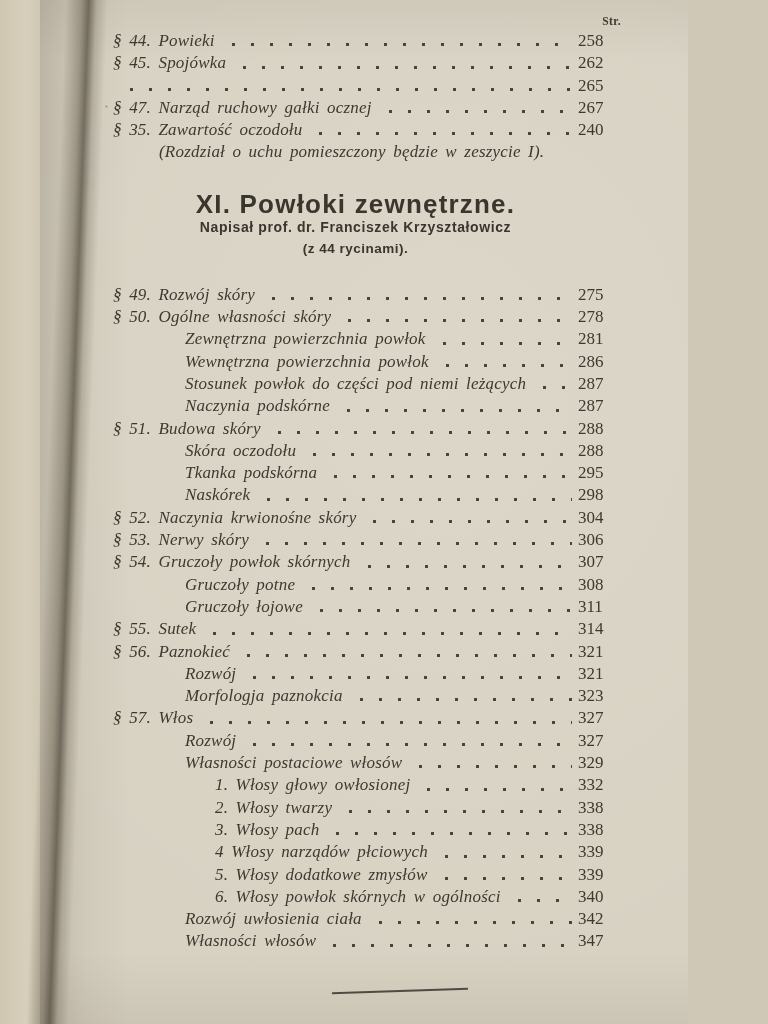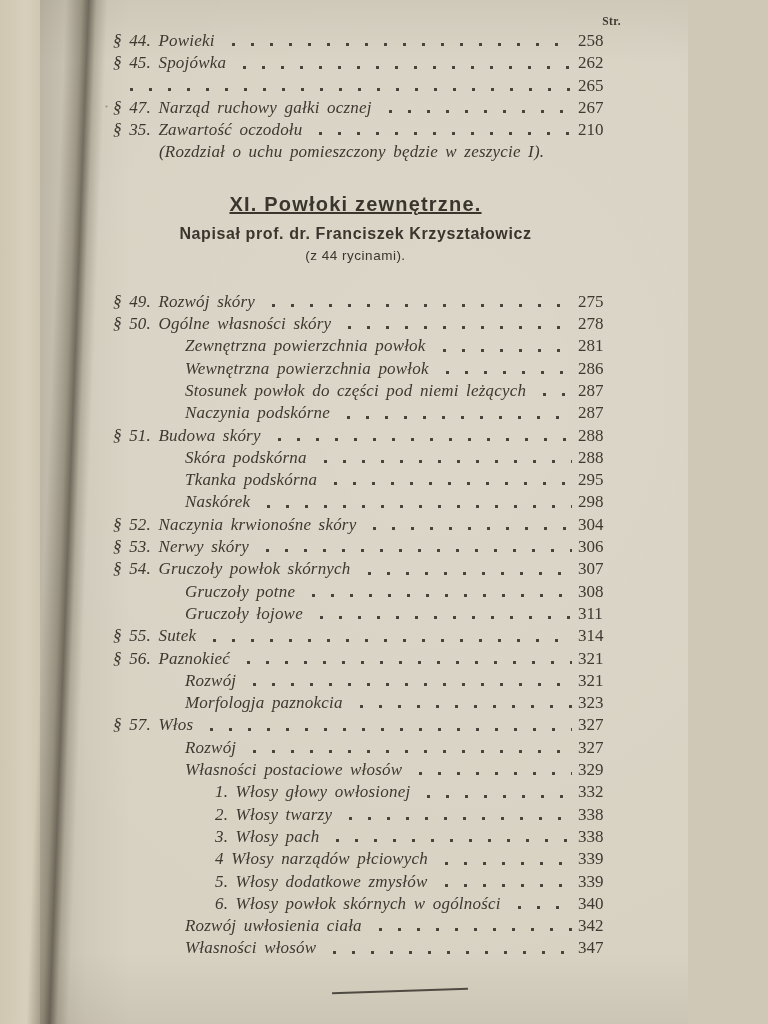--- a/index.html
+++ b/index.html
@@ -67,32 +67,30 @@
   .row.i1 { padding-left: 72px; }
   .row.i2 { padding-left: 102px; }
   .row.note { padding-left: 46px; }
   .chapter {
     text-align: center;
     margin: 26px 24px 0 0;
     color: #3a362e;
     font-family: "Liberation Sans", "DejaVu Sans", sans-serif;
   }
   .chapter .title {
-    font-size: 20px; font-weight: bold; letter-spacing: 1.2px;
+    font-size: 26px; font-weight: bold; letter-spacing: 1.2px;
     line-height: 28px;
-    text-decoration: underline;
   }
   .chapter .author {
-    margin-top: 7px;
-    font-size: 16px; font-weight: bold; letter-spacing: 0.6px;
+    font-size: 14px; font-weight: bold; letter-spacing: 0.6px;
     line-height: 18px;
   }
   .chapter .figures {
     margin-top: 4px;
-    font-size: 13.5px; font-weight: normal; letter-spacing: 0.5px;
+    font-size: 13.5px; font-weight: bold; letter-spacing: 0.5px;
     line-height: 18px;
   }
   .main-rows { margin-top: 26px; }
   .divider {
     position: absolute; left: 332px; top: 990px;
     width: 136px; height: 2px;
     background: #4f4a42;
     transform: rotate(-2deg);
   }
   .specks {
@@ -132,21 +130,21 @@
           <span class="pagenum">265</span>
         </div>
         <div class="row i0">
           <span class="label">§ 47. Narząd ruchowy gałki ocznej</span>
           <span class="leader"></span>
           <span class="pagenum">267</span>
         </div>
         <div class="row i0">
           <span class="label">§ 35. Zawartość oczodołu</span>
           <span class="leader"></span>
-          <span class="pagenum">210</span>
+          <span class="pagenum">240</span>
         </div>
         <div class="row i0 note">
           <span class="label">(Rozdział o uchu pomieszczony będzie w zeszycie I).</span>
         </div>
       </div>
 
     <div class="chapter">
       <div class="title">XI. Powłoki zewnętrzne.</div>
       <div class="author">Napisał prof. dr. Franciszek Krzyształowicz</div>
       <div class="figures">(z 44 rycinami).</div>
@@ -182,21 +180,21 @@
           <span class="label">Naczynia podskórne</span>
           <span class="leader"></span>
           <span class="pagenum">287</span>
         </div>
         <div class="row i0">
           <span class="label">§ 51. Budowa skóry</span>
           <span class="leader"></span>
           <span class="pagenum">288</span>
         </div>
         <div class="row i1">
-          <span class="label">Skóra podskórna</span>
+          <span class="label">Skóra oczodołu</span>
           <span class="leader"></span>
           <span class="pagenum">288</span>
         </div>
         <div class="row i1">
           <span class="label">Tkanka podskórna</span>
           <span class="leader"></span>
           <span class="pagenum">295</span>
         </div>
         <div class="row i1">
           <span class="label">Naskórek</span>

